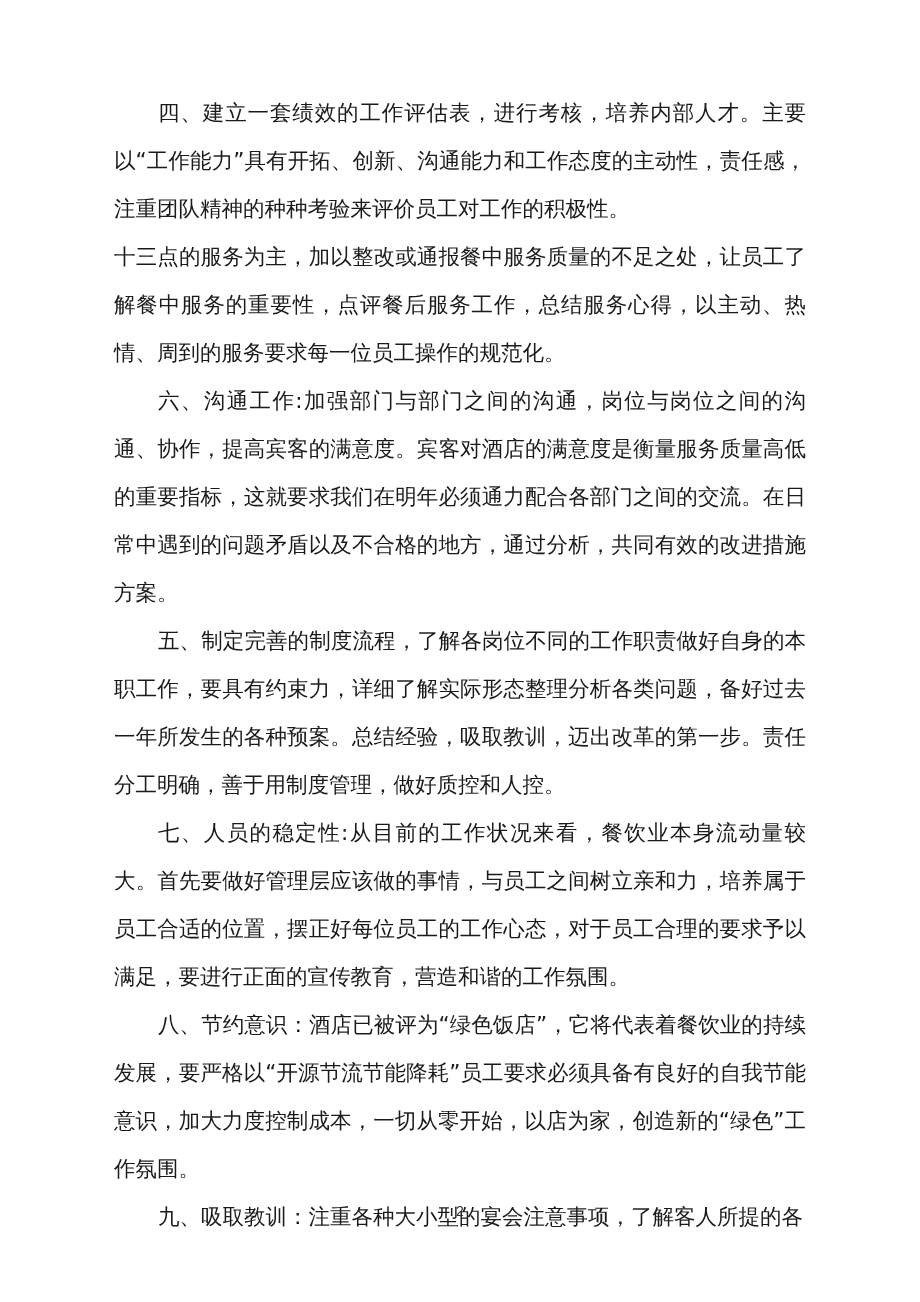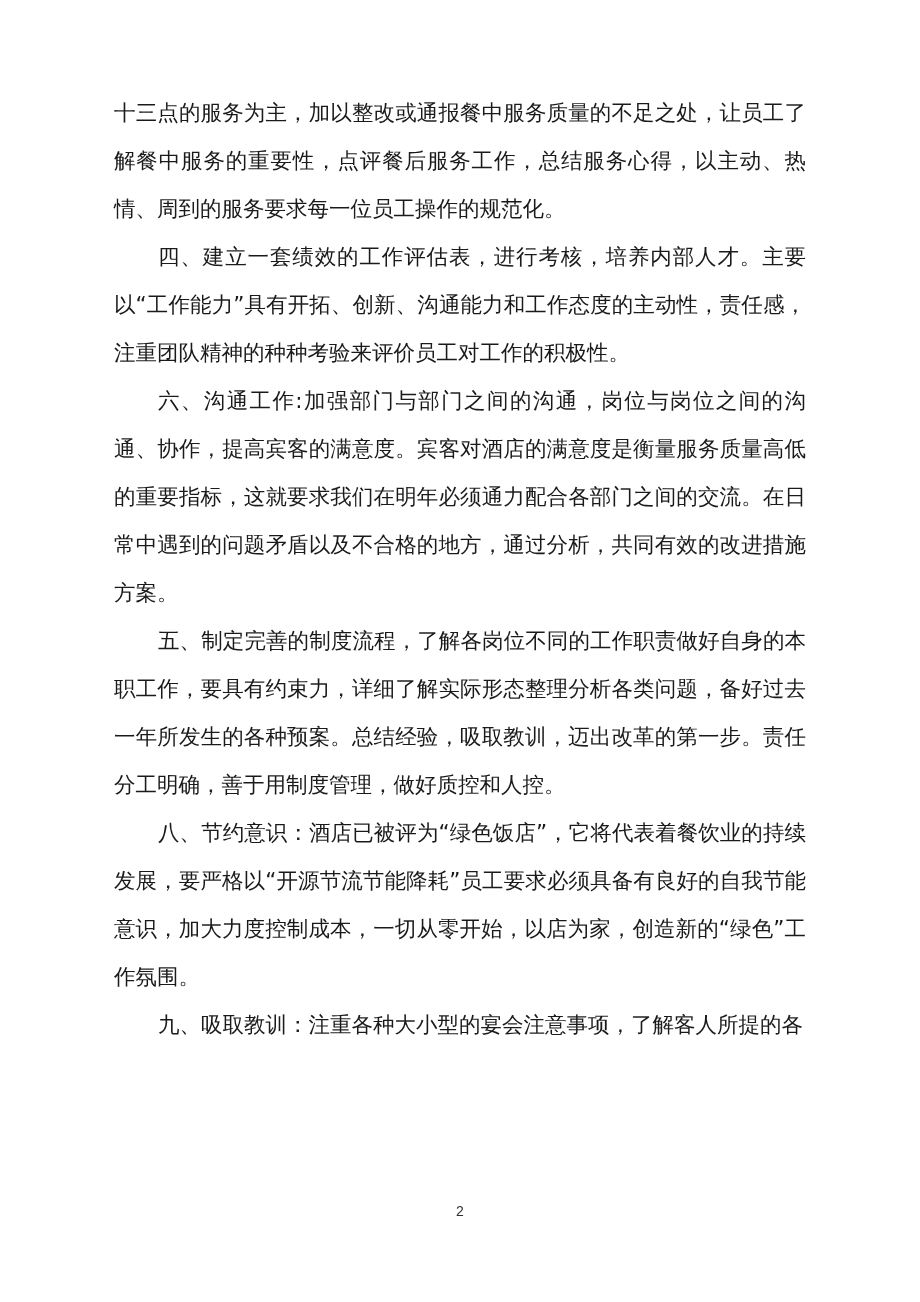--- a/index.html
+++ b/index.html
@@ -66,23 +66,24 @@
       z-index: 1;
     }
   </style>
 </head>
 <body>
 
 <div class="page">
 
 
   <div class="body-text">
+    <p class="para indent">四、建立一套绩效的工作评估表，进行考核，培养内部人才。主要以“工作能力”具有开拓、创新、沟通能力和工作态度的主动性，责任感，注重团队精神的种种考验来评价员工对工作的积极性。</p>
     <p class="para">十三点的服务为主，加以整改或通报餐中服务质量的不足之处，让员工了解餐中服务的重要性，点评餐后服务工作，总结服务心得，以主动、热情、周到的服务要求每一位员工操作的规范化。</p>
-    <p class="para indent">四、建立一套绩效的工作评估表，进行考核，培养内部人才。主要以“工作能力”具有开拓、创新、沟通能力和工作态度的主动性，责任感，注重团队精神的种种考验来评价员工对工作的积极性。</p>
     <p class="para indent">六、沟通工作:加强部门与部门之间的沟通，岗位与岗位之间的沟通、协作，提高宾客的满意度。宾客对酒店的满意度是衡量服务质量高低的重要指标，这就要求我们在明年必须通力配合各部门之间的交流。在日常中遇到的问题矛盾以及不合格的地方，通过分析，共同有效的改进措施方案。</p>
     <p class="para indent">五、制定完善的制度流程，了解各岗位不同的工作职责做好自身的本职工作，要具有约束力，详细了解实际形态整理分析各类问题，备好过去一年所发生的各种预案。总结经验，吸取教训，迈出改革的第一步。责任分工明确，善于用制度管理，做好质控和人控。</p>
+    <p class="para indent">七、人员的稳定性:从目前的工作状况来看，餐饮业本身流动量较大。首先要做好管理层应该做的事情，与员工之间树立亲和力，培养属于员工合适的位置，摆正好每位员工的工作心态，对于员工合理的要求予以满足，要进行正面的宣传教育，营造和谐的工作氛围。</p>
     <p class="para indent">八、节约意识：酒店已被评为“绿色饭店”，它将代表着餐饮业的持续发展，要严格以“开源节流节能降耗”员工要求必须具备有良好的自我节能意识，加大力度控制成本，一切从零开始，以店为家，创造新的“绿色”工作氛围。</p>
     <p class="para indent">九、吸取教训：注重各种大小型的宴会注意事项，了解客人所提的各</p>
   </div>
 
   <div class="page-number">2</div>
 
 </div>
 
 </body></html>

